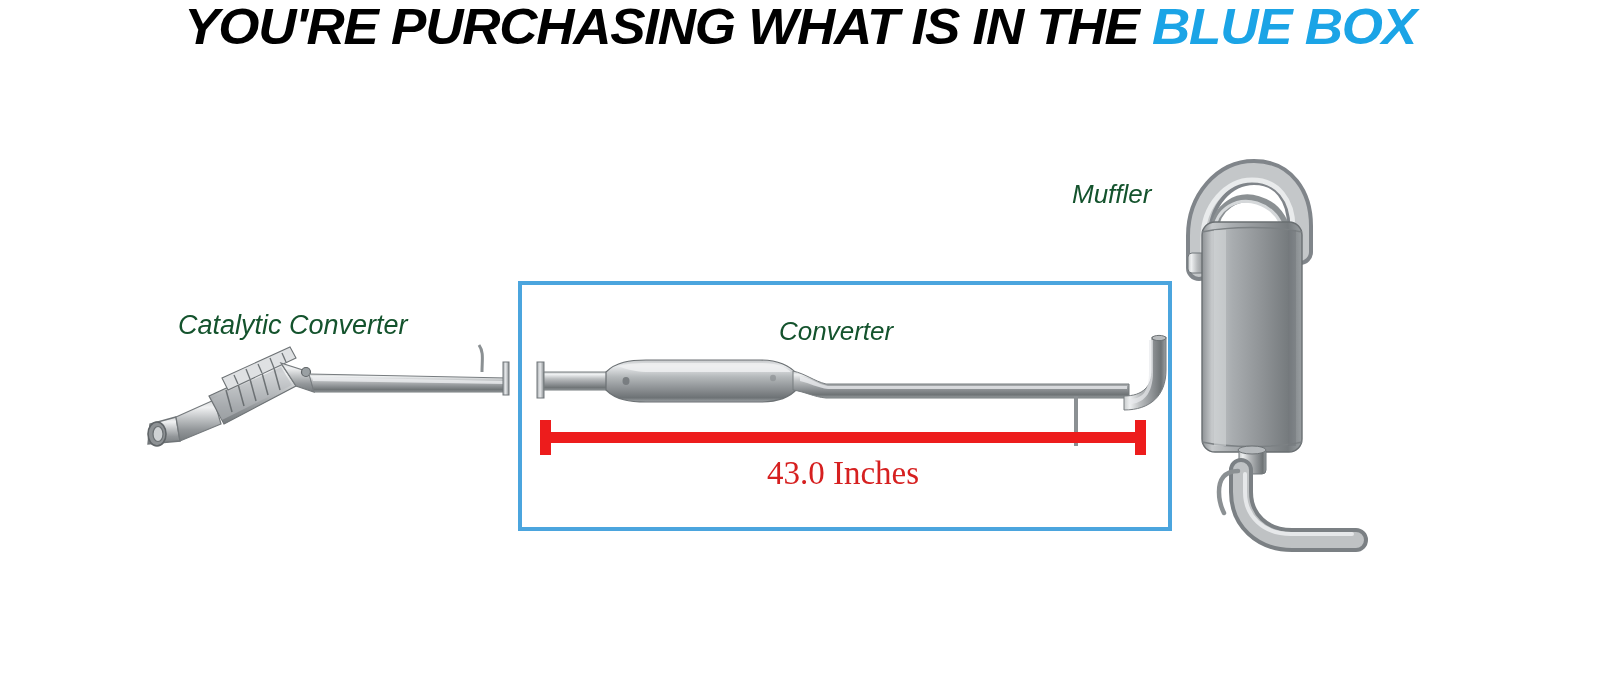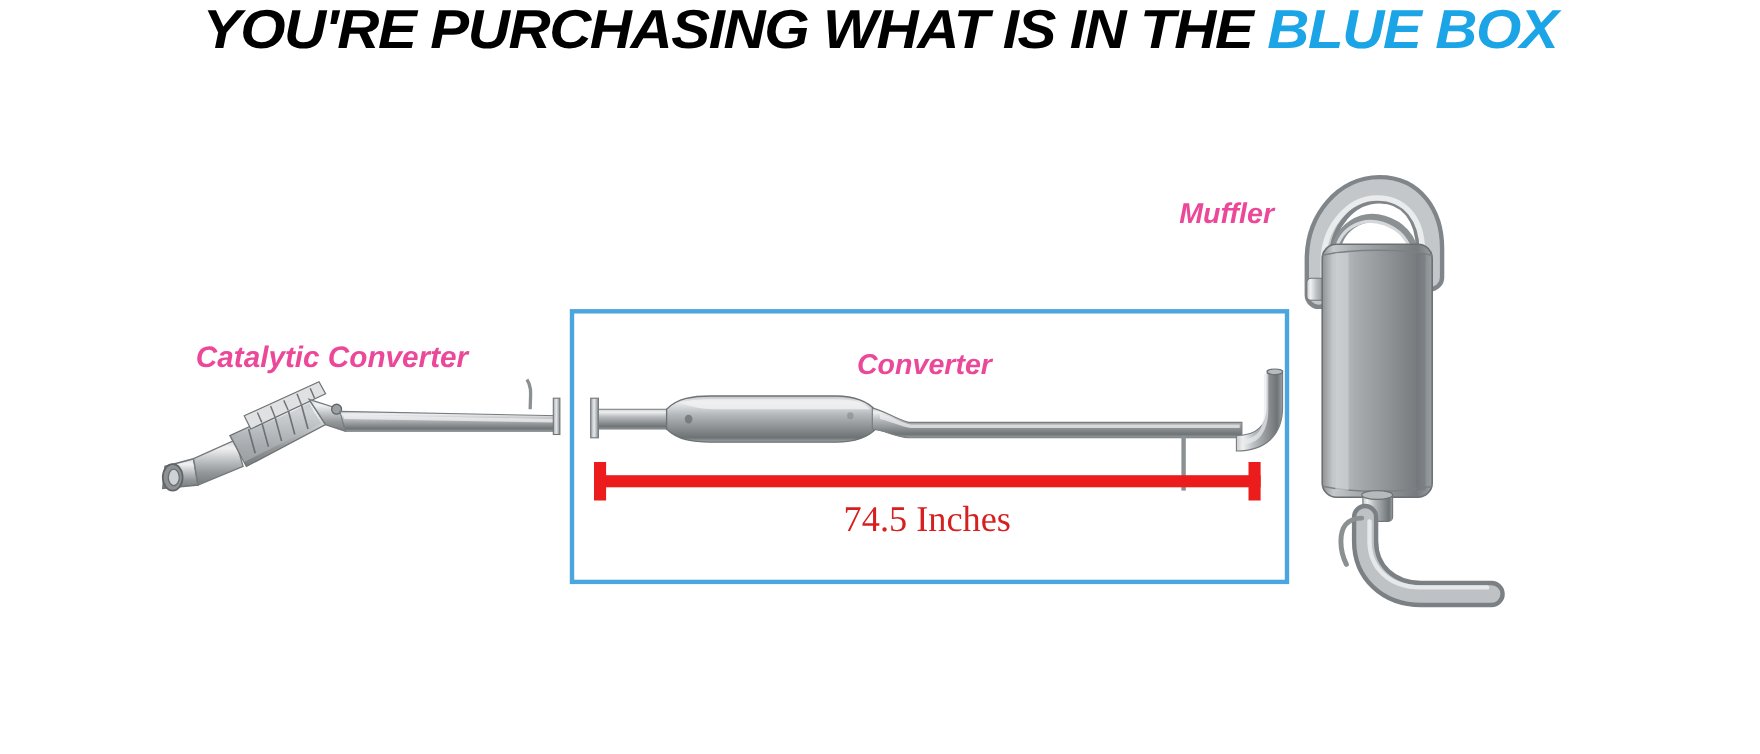--- a/index.html
+++ b/index.html
@@ -36,23 +36,23 @@
     transform-origin: 50% 50%;
   }
   #headline .blue {
     color: #1BA4E6;
   }
 
   
   .part-label {
     position: absolute;
     font-family: "Liberation Sans", sans-serif;
-    font-weight: bold;
+    font-weight: normal;
     font-style: italic;
-    color: #ec4899;
+    color: #14532d;
     white-space: nowrap;
   }
   #label-cat  { left: 178px; top: 310px; font-size: 27px; }
   #label-res  { left: 779px; top: 316px; font-size: 26px; }
 
   
   #blue-box {
     position: absolute;
     left: 518px;
     top: 281px;
@@ -257,21 +257,21 @@
 
       <path d="M1238,471 C1224,471 1219,480 1219,492 C1219,503 1222,509 1224,513" fill="none" stroke="#8b9093" stroke-width="4.5" stroke-linecap="round"></path>
     </g>
   </svg>
 
   <div id="blue-box"></div>
 
   <div id="dim-line"></div>
   <div class="dim-cap" id="dim-cap-left"></div>
   <div class="dim-cap" id="dim-cap-right"></div>
-  <div id="dim-text">74.5 Inches</div>
+  <div id="dim-text">43.0 Inches</div>
 
   <div class="part-label" id="label-cat">Catalytic Converter</div>
 
   <div class="part-label" id="label-res">Converter</div>
 
   <div class="part-label" id="label-muffler" style="left:1072px; top:179px; font-size:26px;">Muffler</div>
 
 </div>
 
 </body></html>

